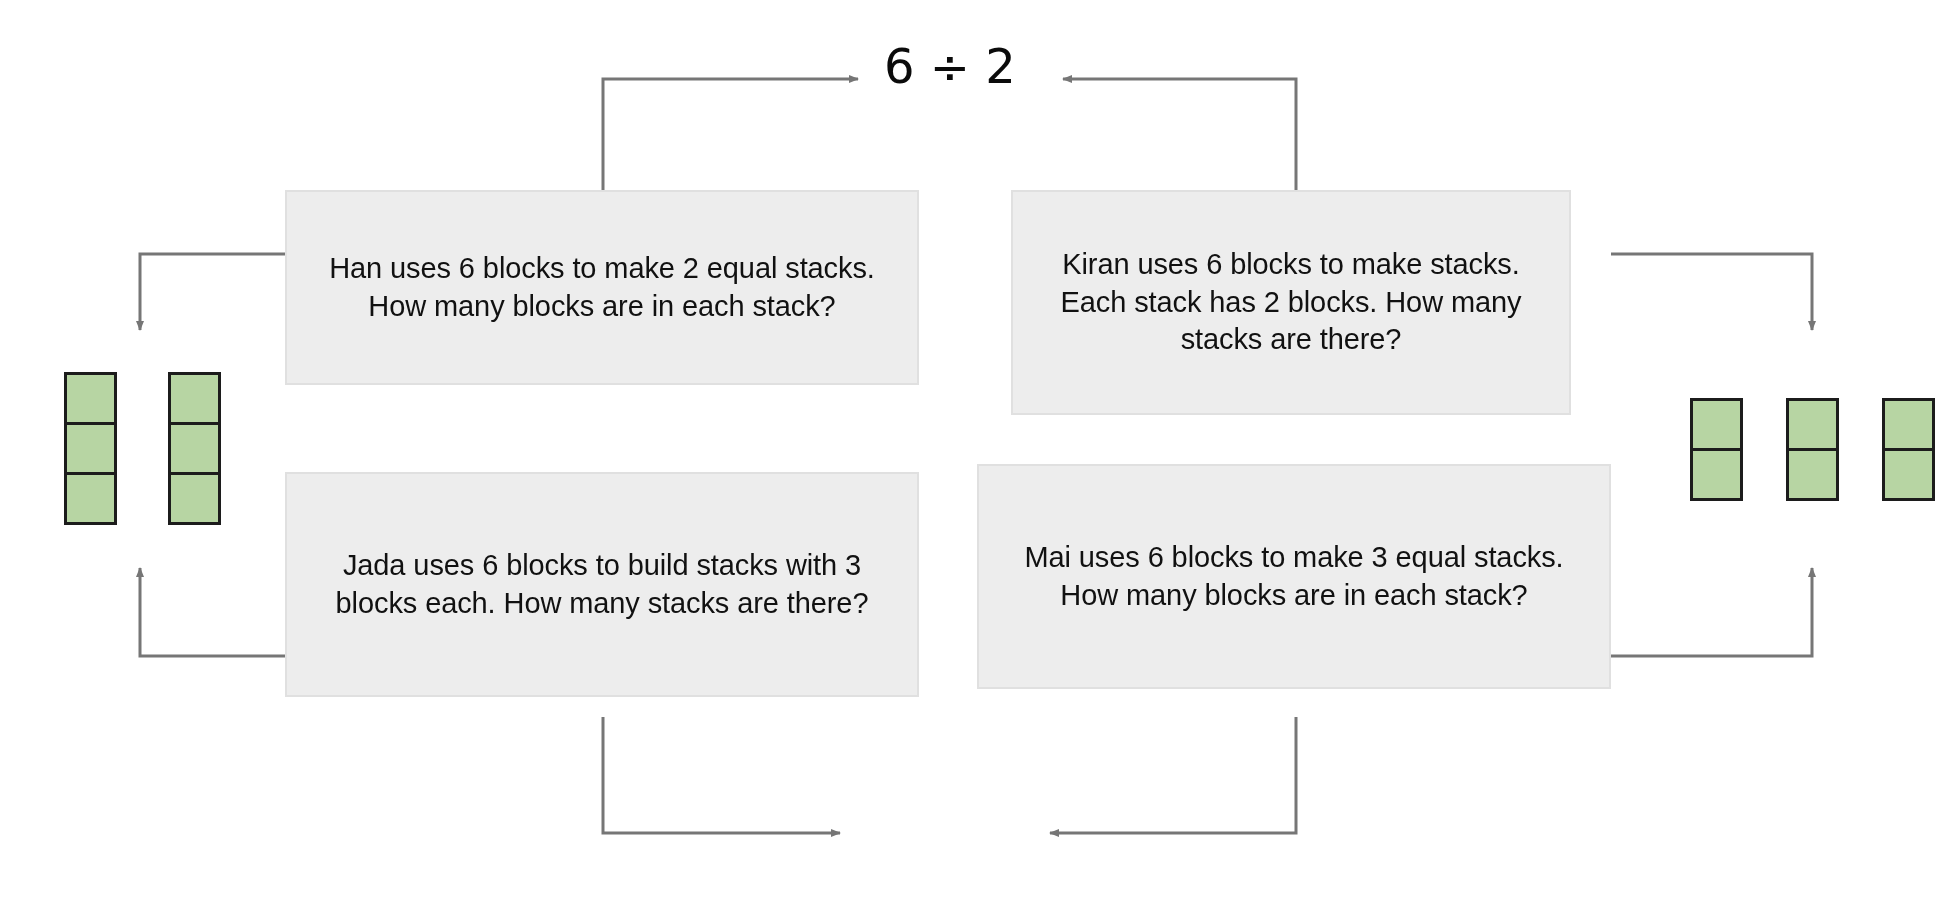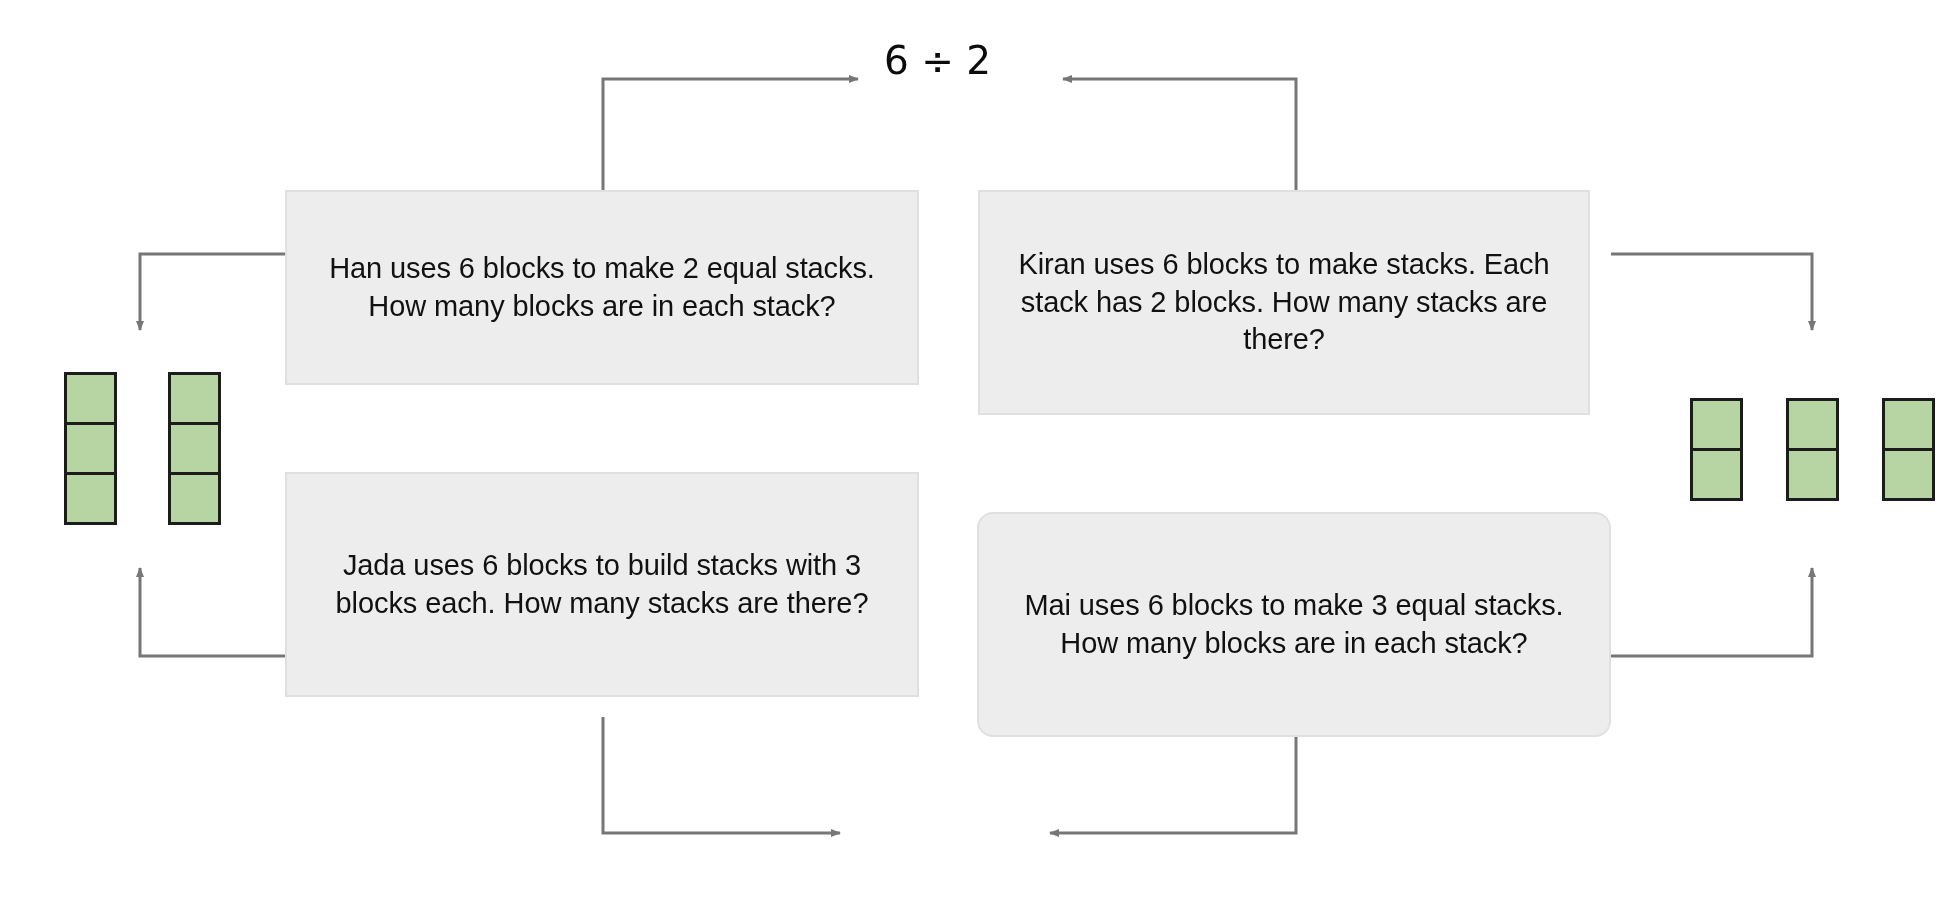--- a/index.html
+++ b/index.html
@@ -34,27 +34,27 @@
     padding: 10px 22px;
   }
   .qbox .qtext {
     font-size: 29px;
     line-height: 1.30;
     color: #111111;
     text-align: center;
     letter-spacing: -0.1px;
   }
   #box-han   { left: 285px;  top: 190px; width: 634px; height: 195px; }
-  #box-kiran { left: 978px;  top: 190px; width: 612px; height: 225px; }
+  #box-kiran { left: 1011px;  top: 190px; width: 560px; height: 225px; }
   #box-jada  { left: 285px;  top: 472px; width: 634px; height: 225px; }
-  #box-mai   { left: 977px;  top: 512px; width: 634px; height: 225px; border-radius: 16px; }
+  #box-mai   { left: 977px;  top: 464px; width: 634px; height: 225px; }
 
   .eq-label {
     position: absolute;
-    font-size: 39px;
+    font-size: 48px;
     color: #0b0b0b;
     white-space: nowrap;
     font-family: "DejaVu Sans", "Liberation Sans", sans-serif;
   }
   #eq-top    { left: 884px;  top: 38px;  }
   #eq-bottom { left: 866px;  top: 790px; }
 
   .stack {
     position: absolute;
     display: flex;

